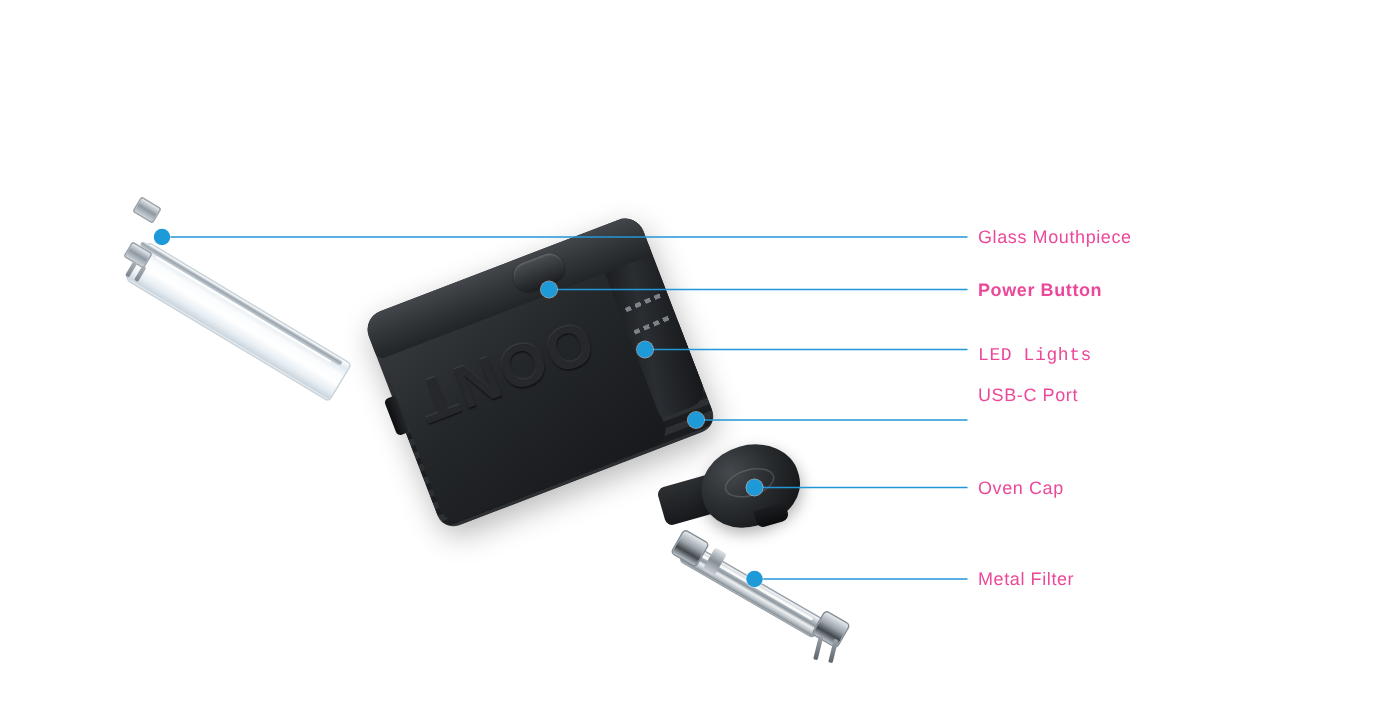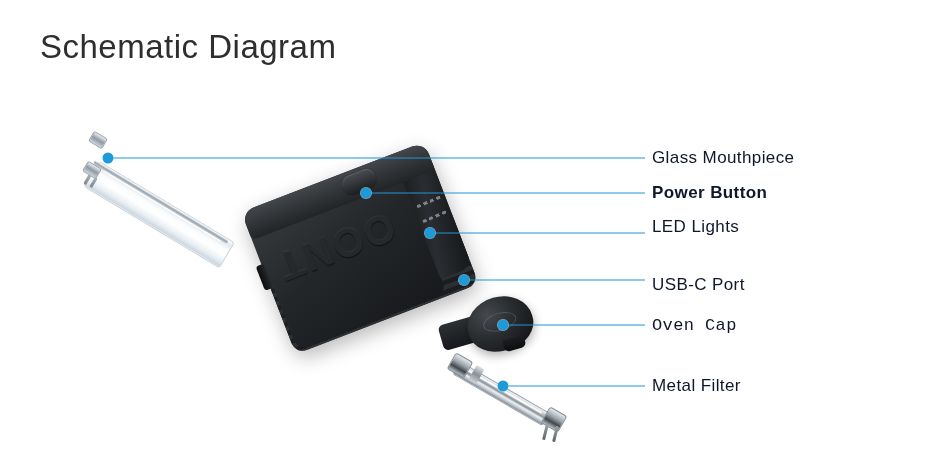--- a/index.html
+++ b/index.html
@@ -26,24 +26,24 @@
     font-size: 33px;
     letter-spacing: 0.5px;
     font-weight: 300;
     color: #2e2e2e;
     white-space: nowrap;
   }
 
   
   .callout-label {
     position: absolute;
-    font-size: 17px;
+    font-size: 12px;
     font-weight: 300;
     letter-spacing: 0.4px;
-    color: #0f172a;
+    color: #ec4899;
     white-space: nowrap;
     transform: translateY(-50%);
   }
   .leader-line {
     position: absolute;
     height: 1px;
     background: #2296d6;
     transform: translateY(-50%);
   }
   .marker-dot {
@@ -341,21 +341,20 @@
     border-radius: 1px;
   }
   #fprong-a { left: 96px;  top: 72px; transform: rotate(14deg); }
   #fprong-b { left: 106px; top: 74px; transform: rotate(14deg); }
 </style>
 </head>
 <body>
 
 <div id="canvas">
 
-  <div id="page-title">Schematic Diagram</div>
 
   <div id="glass-mouthpiece">
     <div class="glass-tube"></div>
     <div class="glass-rod"></div>
     <div class="glass-ferrule" id="ferrule-top"></div>
     <div class="glass-ferrule" id="ferrule-bot"></div>
     <div class="ferrule-prong" id="prong-a"></div>
     <div class="ferrule-prong" id="prong-b"></div>
   </div>
 
@@ -390,25 +389,25 @@
 
   <div id="callout-layer">
       <div class="leader-line" style="left: 108px; top: 158px; width: 537px;"></div>
       <div class="marker-dot" style="left: 108px; top: 158px;"></div>
       <div class="callout-label" style="left: 652px; top: 158px;">Glass Mouthpiece</div>
       <div class="leader-line" style="left: 366px; top: 193px; width: 279px;"></div>
       <div class="marker-dot" style="left: 366px; top: 193px;"></div>
       <div class="callout-label" style="left: 652px; top: 193px; font-weight: bold;">Power Button</div>
       <div class="leader-line" style="left: 430px; top: 233px; width: 215px;"></div>
       <div class="marker-dot" style="left: 430px; top: 233px;"></div>
-      <div class="callout-label" style="left: 652px; top: 227px;">LED Lights</div>
+      <div class="callout-label" style="left: 652px; top: 237px; font-family: Liberation Mono, monospace;">LED Lights</div>
       <div class="leader-line" style="left: 464px; top: 280px; width: 181px;"></div>
       <div class="marker-dot" style="left: 464px; top: 280px;"></div>
-      <div class="callout-label" style="left: 652px; top: 285px;">USB-C Port</div>
+      <div class="callout-label" style="left: 652px; top: 263px;">USB-C Port</div>
       <div class="leader-line" style="left: 503px; top: 325px; width: 142px;"></div>
       <div class="marker-dot" style="left: 503px; top: 325px;"></div>
-      <div class="callout-label" style="left: 652px; top: 325px; font-family: Liberation Mono, monospace;">Oven Cap</div>
+      <div class="callout-label" style="left: 652px; top: 325px;">Oven Cap</div>
       <div class="leader-line" style="left: 503px; top: 386px; width: 142px;"></div>
       <div class="marker-dot" style="left: 503px; top: 386px;"></div>
       <div class="callout-label" style="left: 652px; top: 386px;">Metal Filter</div>
     </div>
 
 </div>
 
 </body></html>

